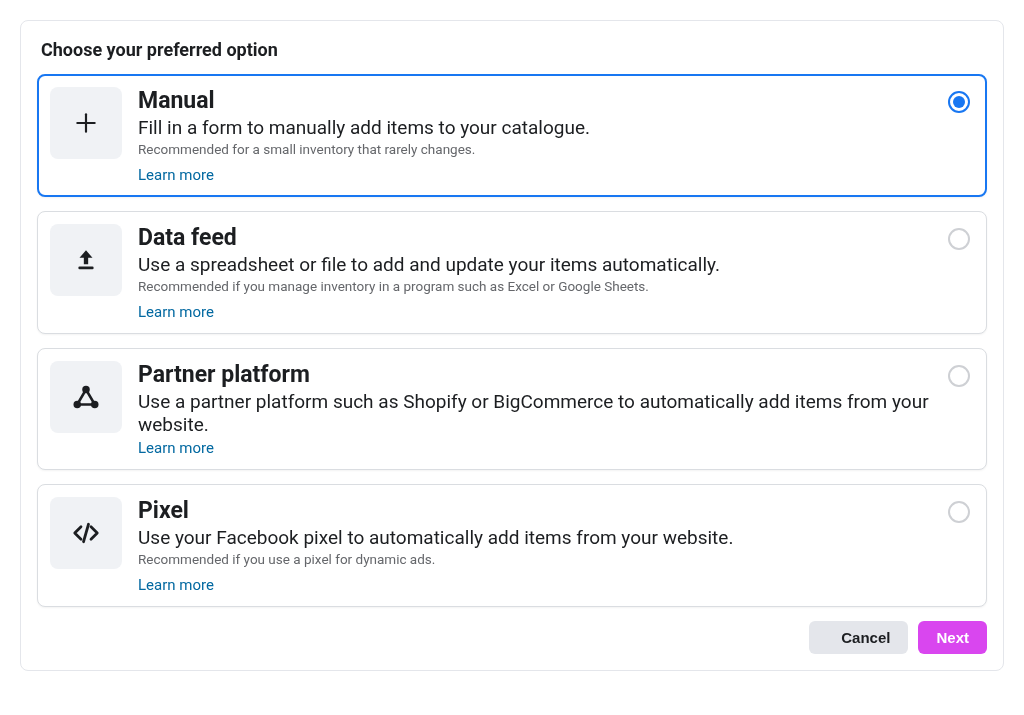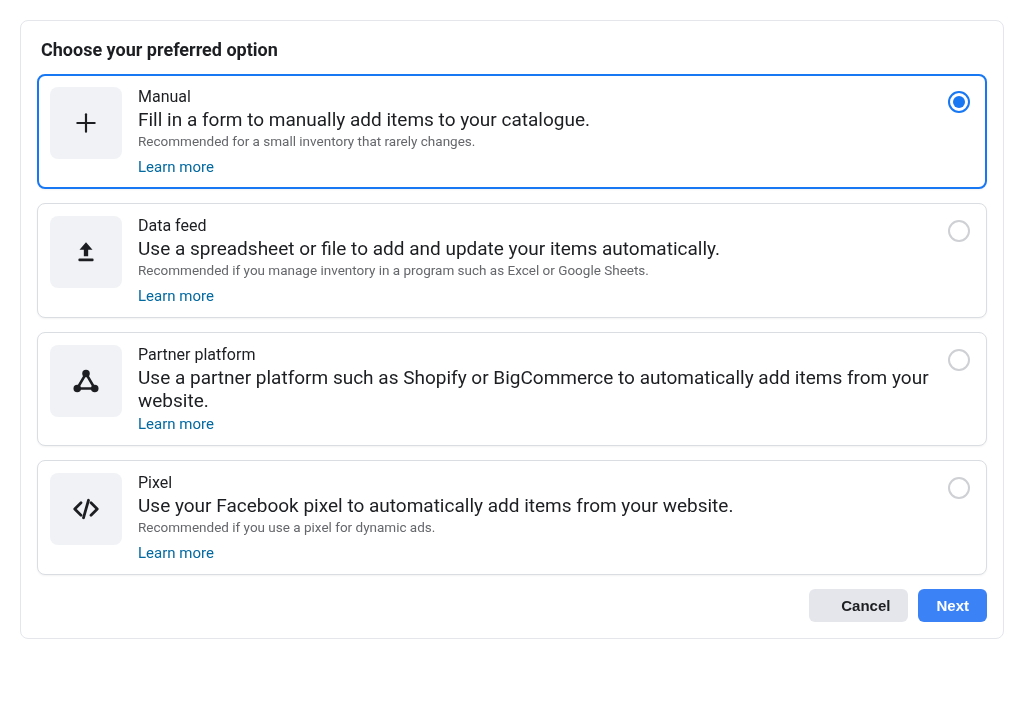--- a/index.html
+++ b/index.html
@@ -47,22 +47,22 @@
       align-items: center;
       justify-content: center;
       flex-shrink: 0;
       margin-right: 16px;
     }
     .option-content {
       flex: 1;
       padding-top: 0;
     }
     .option-title {
-      font-size: 16px;
-      font-weight: 400;
+      font-size: 23px;
+      font-weight: 700;
       color: #1c1e21;
       margin-bottom: 2px;
     }
     .option-desc {
       font-size: 19px;
       color: #1c1e21;
       margin-bottom: 2px;
     }
     .option-hint {
       font-size: 13.5px;
@@ -112,21 +112,21 @@
       border-radius: 6px;
       border: none;
       cursor: pointer;
     }
     .btn-cancel {
       background: #e4e6eb;
       color: #1c1e21;
       padding-left: 32px;
     }
     .btn-next {
-      background: #3b82f6;
+      background: #d946ef;
       color: #fff;
     }
     svg { display: block; }
   </style>
 </head>
 <body>
 
 <div class="container">
   <div class="heading">Choose your preferred option</div>
 

